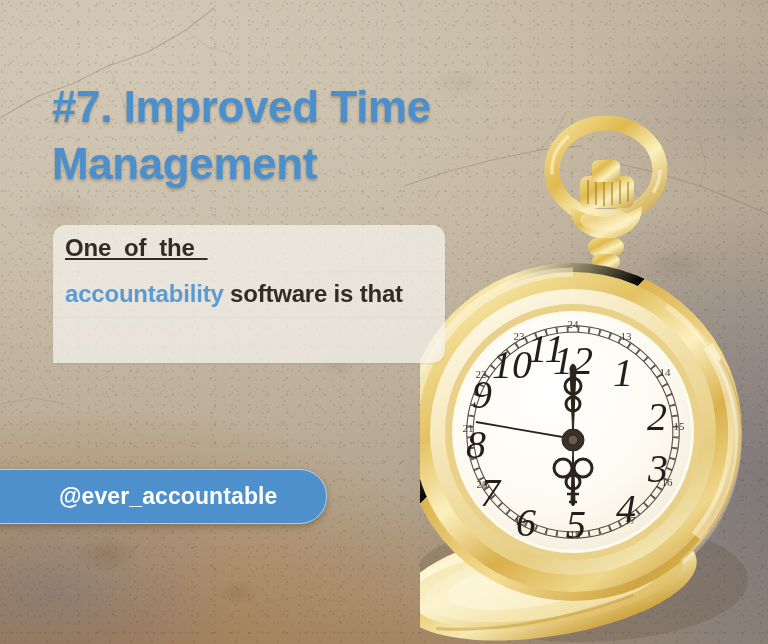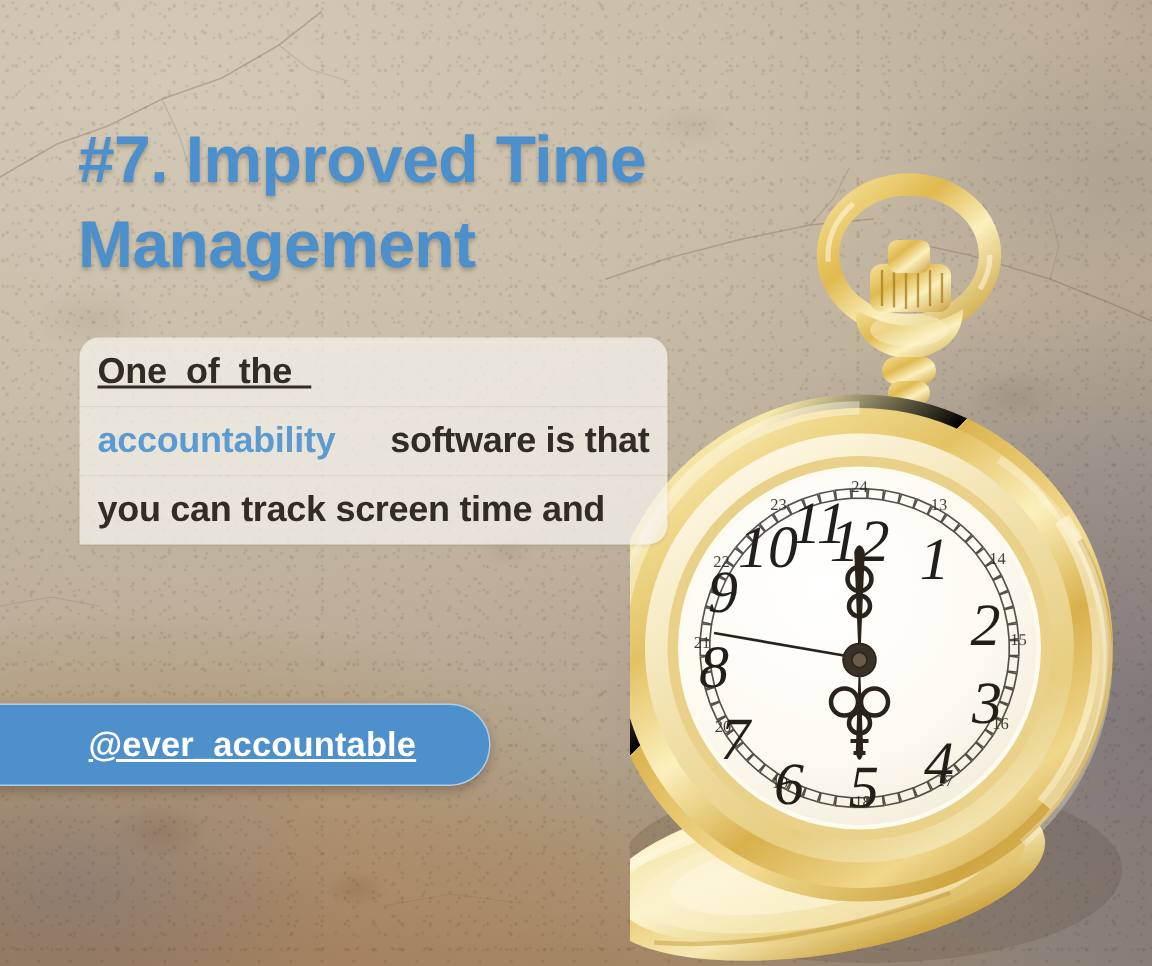--- a/index.html
+++ b/index.html
@@ -83,37 +83,36 @@
   .bline.w-short .plate{width:252px;}
   .bline.first .plate{border-top-left-radius:13px;border-top-right-radius:13px;}
   .bline.last  .plate{border-bottom-left-radius:13px;border-bottom-right-radius:13px;}
   .bline.step  .plate{border-bottom-right-radius:13px;}
   .bline.stepafter .plate{border-top-right-radius:13px;}
   .btxt{
     position:relative;z-index:2;
     display:flex;width:392px;padding:0 12px;box-sizing:border-box;
     font-size:24px;font-weight:700;color:#322c26;letter-spacing:-.2px;
     white-space:pre;
-    justify-content:space-between;
   }
   .btxt.justify{justify-content:space-between;text-decoration:underline;}
   .btxt .accent{color:#5b9bd1;}
 
   
   .badge{
     position:absolute;left:-34px;top:469px;width:359px;height:53px;
     background:#4d90cb;
     border-radius:27px;
     border:1.5px solid rgba(255,255,255,.55);
     box-shadow:0 3px 7px rgba(45,35,22,.30);
     display:flex;align-items:center;
   }
   .badge-text{
     margin-left:92px;
-    color:#ffffff;font-size:23px;font-weight:800;letter-spacing:.1px;text-decoration:underline;
+    color:#ffffff;font-size:23px;font-weight:800;letter-spacing:.1px;
   }
 
   
   .watch{position:absolute;left:420px;top:110px;width:360px;height:534px;}
   .watch svg{display:block;}
 </style>
 </head>
 <body>
 
 <div id="canvas">
@@ -384,23 +383,20 @@
       </div>
     </div>
     <div class="bline w-full">
       <div class="plate"></div>
       <div class="btxt">
         <span class="accent">accountability</span><span> software is that</span>
       </div>
     </div>
     <div class="bline step w-full">
       <div class="plate"></div>
-      <div class="btxt">
-        <span>you can track screen time and</span>
-      </div>
     </div>
   </div>
 
   <div class="badge">
     <span class="badge-text">@ever_accountable</span>
   </div>
 
 </div>
 
 </body></html>

